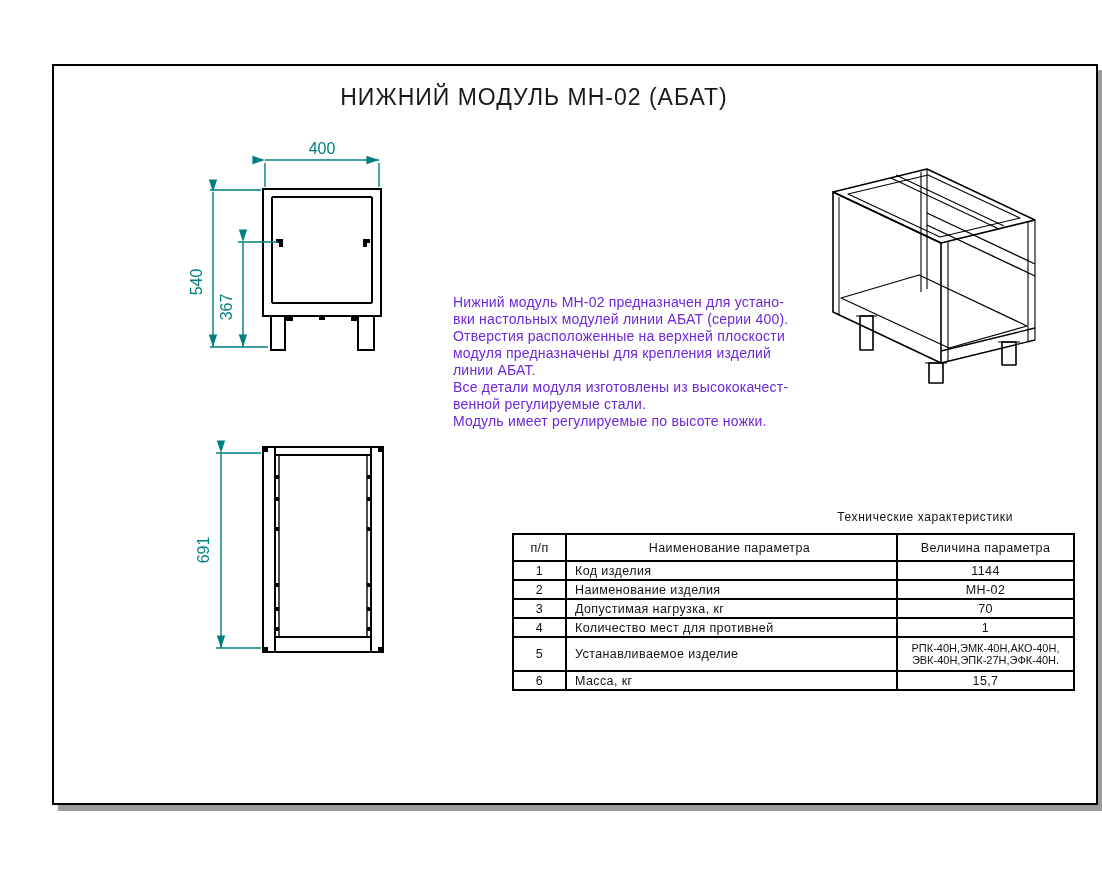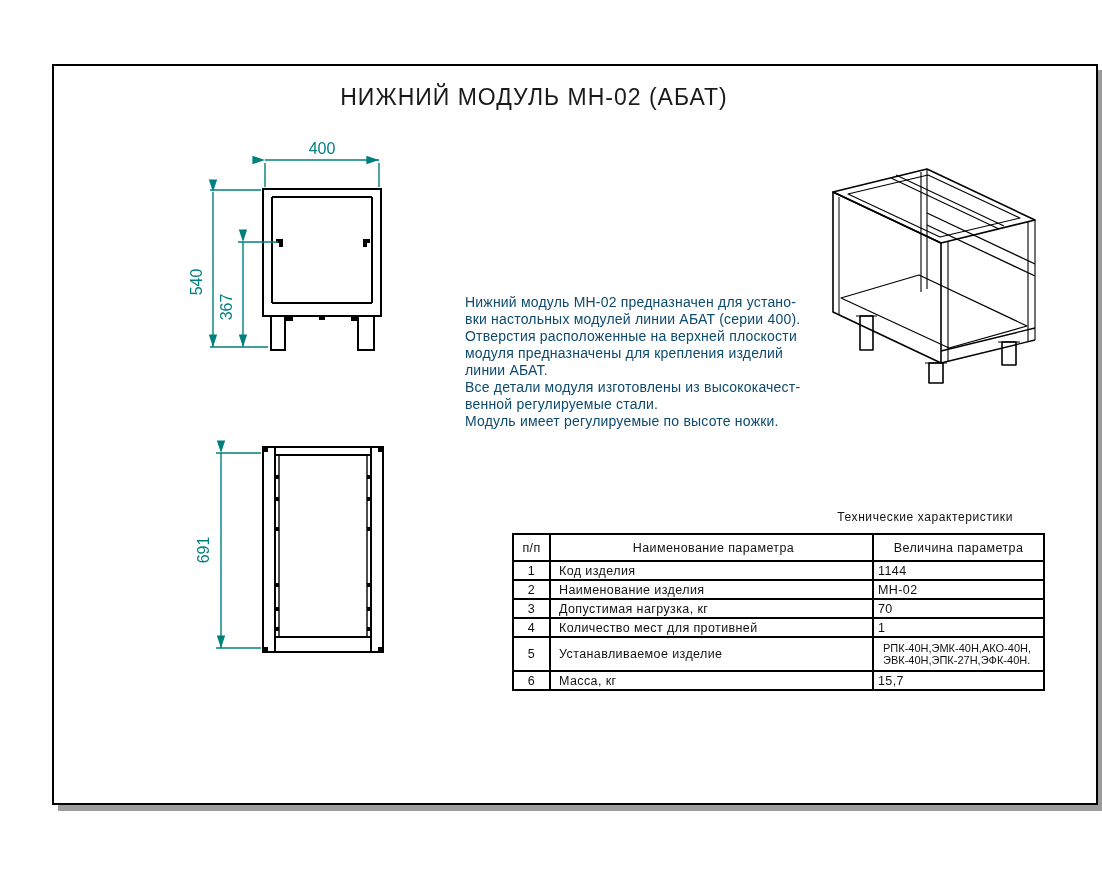--- a/index.html
+++ b/index.html
@@ -1,33 +1,33 @@
 <!DOCTYPE html>
 <html><head>
 <meta charset="utf-8">
 <style>
   html,body{margin:0;padding:0;background:#ffffff;width:1102px;height:878px;
     font-family:"Liberation Sans",sans-serif;-webkit-font-smoothing:none;}
   .sheet{position:absolute;left:24px;top:64px;width:1042px;height:737px;
     background:#ffffff;border:2px solid #000;box-shadow:6px 6px 0 #9c9c9c;margin-left:28px;}
   .title{position:absolute;left:0;right:82px;top:18px;text-align:center;
     font-size:23px;letter-spacing:1px;color:#1a1a1a;white-space:nowrap;}
-  .desc{position:absolute;left:411px;top:228px;font-size:14px;line-height:17px;
-    color:#0c4a6e;letter-spacing:0.2px;}
+  .desc{position:absolute;left:399px;top:228px;font-size:14px;line-height:17px;
+    color:#6d28d9;letter-spacing:0.2px;}
   .desc div{white-space:nowrap;}
   .tbl-caption{position:absolute;top:444px;right:83px;font-size:12px;
     letter-spacing:0.6px;color:#111;}
   table.spec{position:absolute;left:458px;top:467px;border-collapse:collapse;
     table-layout:fixed;font-size:12.5px;color:#111;}
-  table.spec td,table.spec th{border:2px solid #000;padding:0 4px;
+  table.spec td,table.spec th{border:2px solid #000;padding:0 12px;
     font-weight:normal;letter-spacing:0.4px;overflow:hidden;}
   table.spec th{text-align:center;height:25px;}
   .c-num{width:27px;text-align:center;}
   .c-name{width:309px;text-align:left;padding-left:8px !important;}
-  .c-val{width:151px;text-align:left;}
+  .c-val{width:151px;text-align:center;}
   tr.r{height:19px;}
   tr.r5{height:34px;}
   tr.r5 .c-val{font-size:11px;letter-spacing:0;padding:0 9px !important;}
   tr.r5 .c-val div{white-space:nowrap;}
   .c-val div{white-space:nowrap;}
   svg{position:absolute;overflow:visible;}
   .dimtext{fill:#007f7f;font-size:16px;font-family:"Liberation Sans",sans-serif;}
 </style>
 </head>
 <body>

